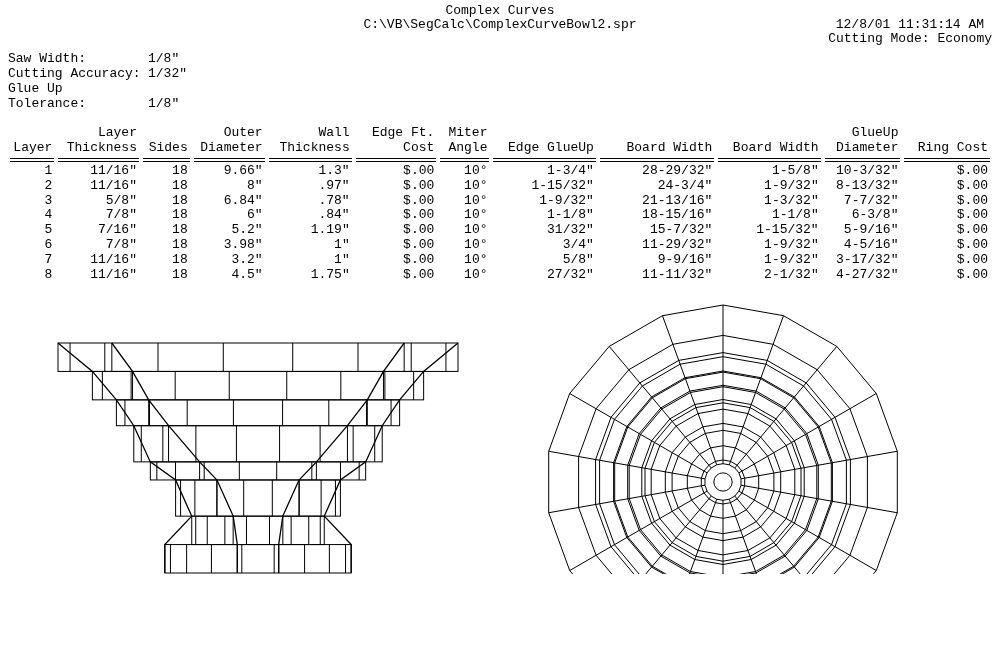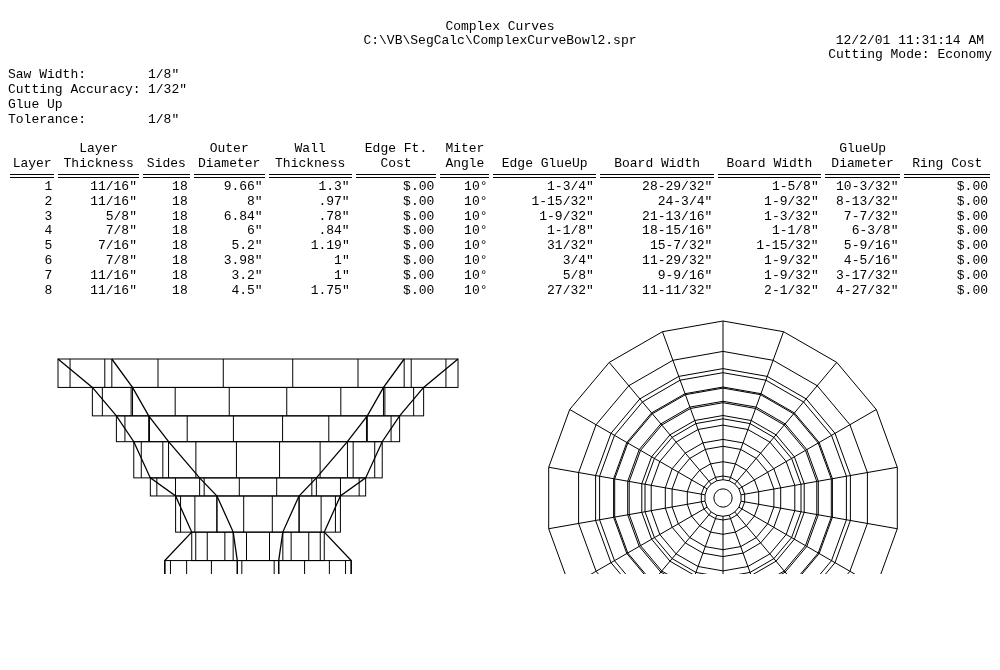--- a/index.html
+++ b/index.html
@@ -1,44 +1,44 @@
 <!DOCTYPE html>
 <html><head>
 <meta charset="utf-8">
 <style>
   html,body{margin:0;padding:0;background:#fff;color:#000;font-family:"Courier New",monospace;font-size:13px;line-height:1.15}
-  .page{width:1000px;height:574px;position:relative;box-sizing:border-box;padding:20px 8px}
+  .page{width:1000px;height:574px;position:relative;box-sizing:border-box;padding:4px 8px}
   .hdr{position:relative;height:28px}
   .title{position:absolute;left:0;right:0;text-align:center}
   .path{position:absolute;left:0;right:0;top:14px;text-align:center}
   .ts{position:absolute;right:8px;top:14px;text-align:right}
   .mode{position:absolute;right:0;top:28px;text-align:right}
   .meta{margin-top:20px}
   .meta .row span.lab{display:inline-block;width:140px}
   table.data{border-collapse:collapse;margin-top:14px;table-layout:fixed;width:984px}
   table.data th,table.data td{padding:0 4px;white-space:nowrap;font-weight:normal;overflow:hidden}
-  table.data th{text-align:center;vertical-align:bottom}
+  table.data th{text-align:right;vertical-align:bottom}
   table.data td{text-align:right}
   tr.rule td{padding:0}
   tr.rule td div{border-top:1px solid #000;border-bottom:1px solid #000;height:2px;margin:2px 2px}
   
   .c1{width:40px}.c2{width:70px}.c3{width:42px}.c4{width:62px}.c5{width:72px}.c6{width:70px}.c7{width:44px}.c8{width:88px}.c9{width:98px}.c10{width:88px}.c11{width:66px}.c12{width:74px}
   .figs{position:relative;margin-top:18px;height:360px}
   svg{display:block}
   .sideview{position:absolute;left:40px;top:30px}
   .topview{position:absolute;left:530px;top:-4px}
 </style>
 </head>
 <body>
 <div class="page">
 
 <div class="hdr">
   <div class="title">Complex Curves</div>
   <div class="path">C:\VB\SegCalc\ComplexCurveBowl2.spr</div>
-  <div class="ts">12/2/01 11:31:14 AM</div>
+  <div class="ts">12/8/01 11:31:14 AM</div>
   <div class="mode">
     <span>Cutting Mode:</span>
     <span>Economy</span>
   </div>
 </div>
 
 <div class="meta">
   <div class="row"><span class="lab">Saw Width:</span><span>1/8"</span></div>
   <div class="row"><span class="lab">Cutting Accuracy:</span><span>1/32"</span></div>
   <div class="row"><span class="lab">Glue Up Tolerance:</span><span>1/8"</span></div>

